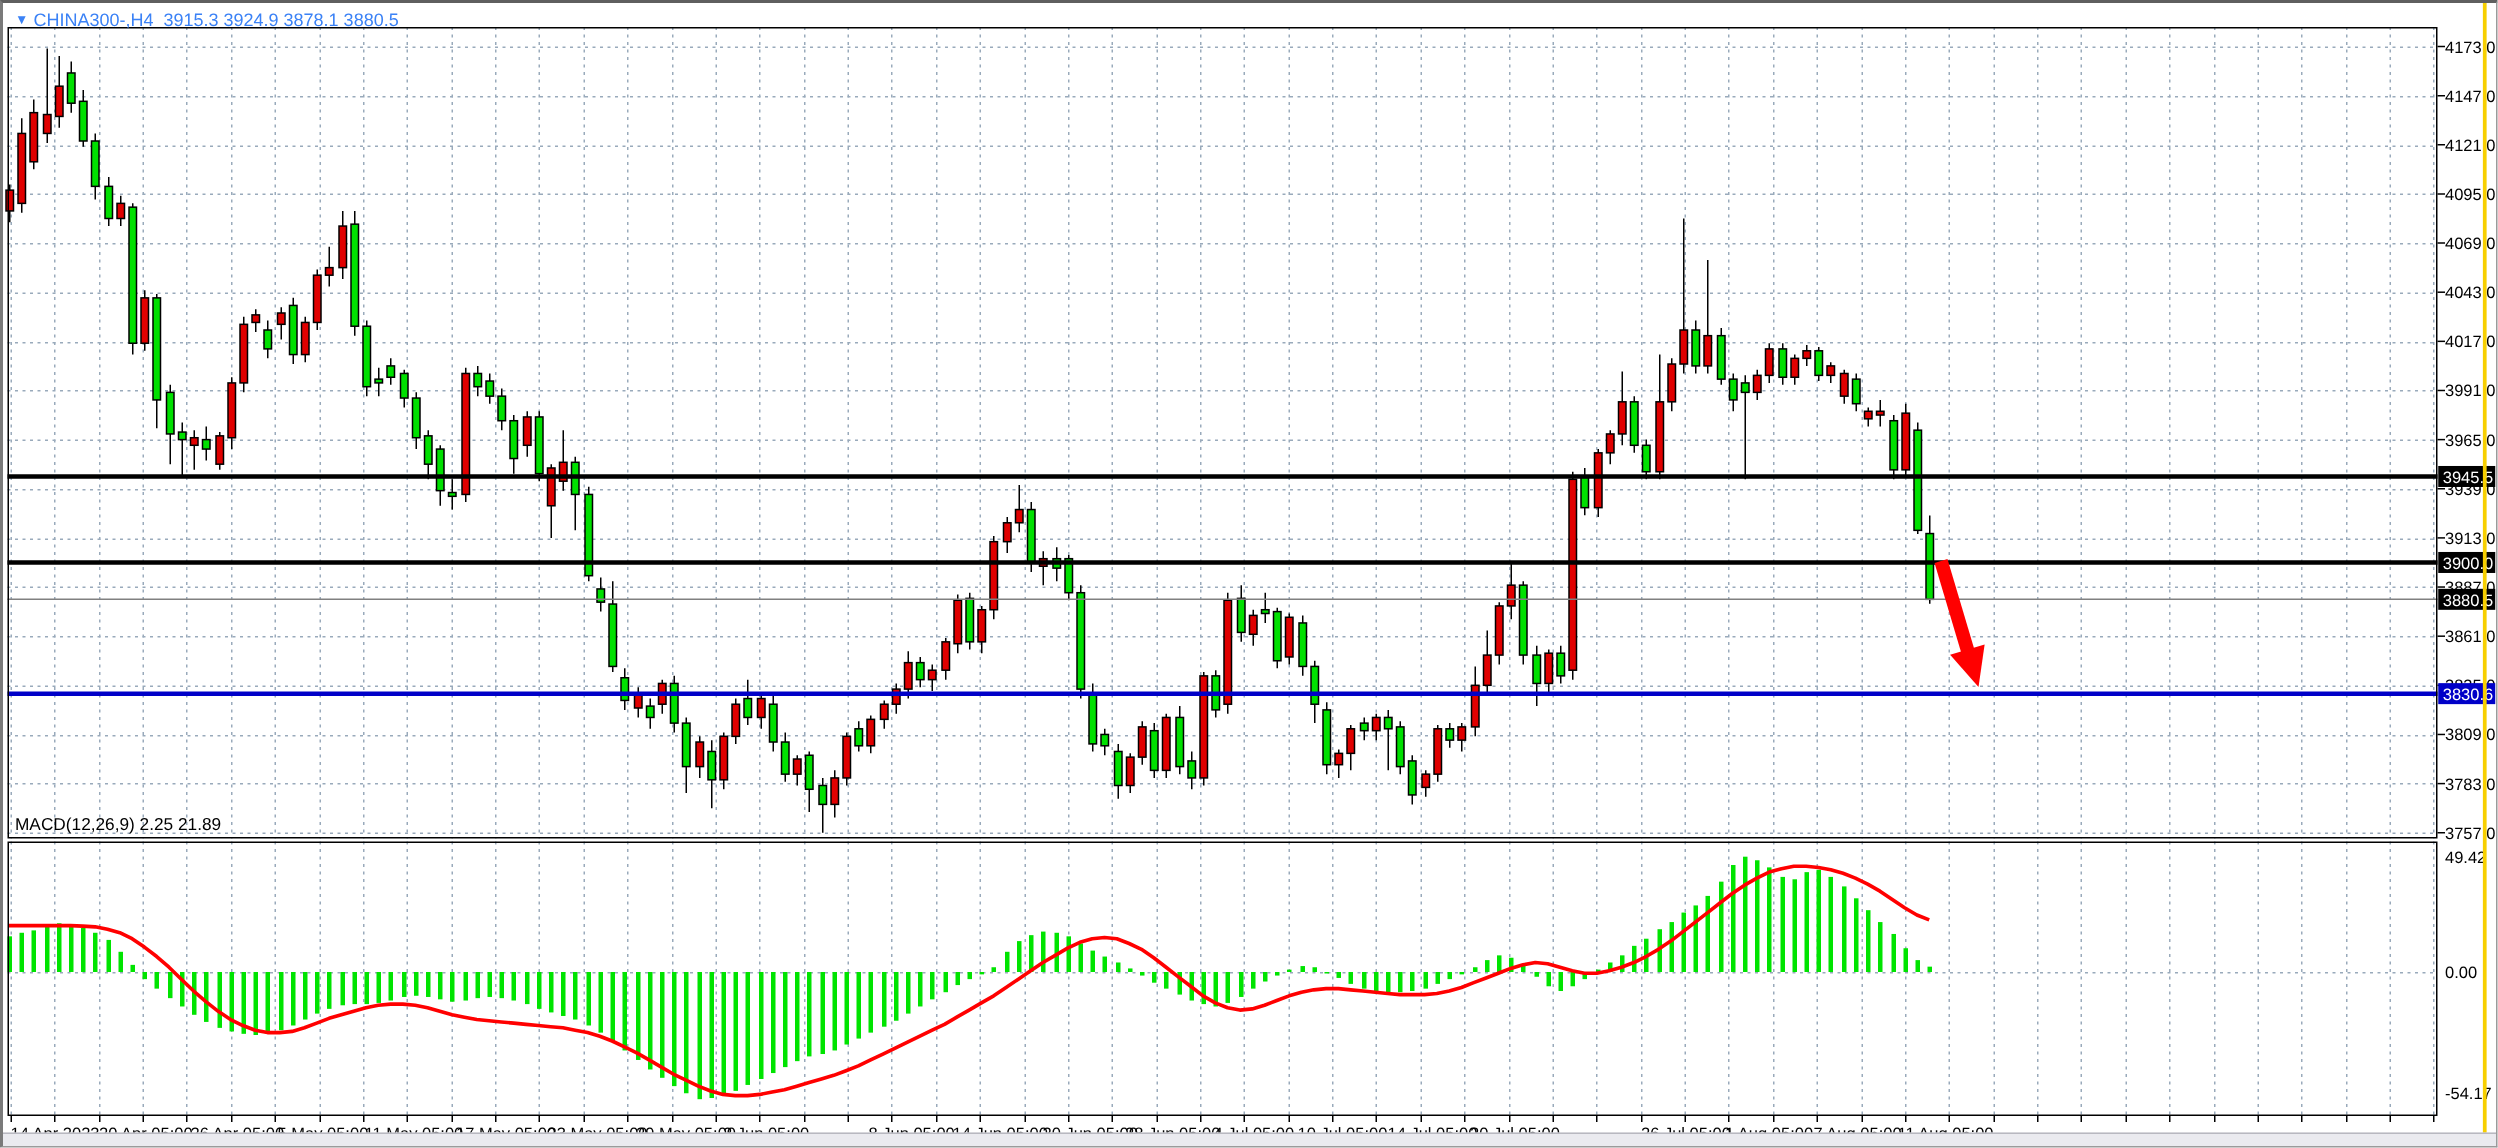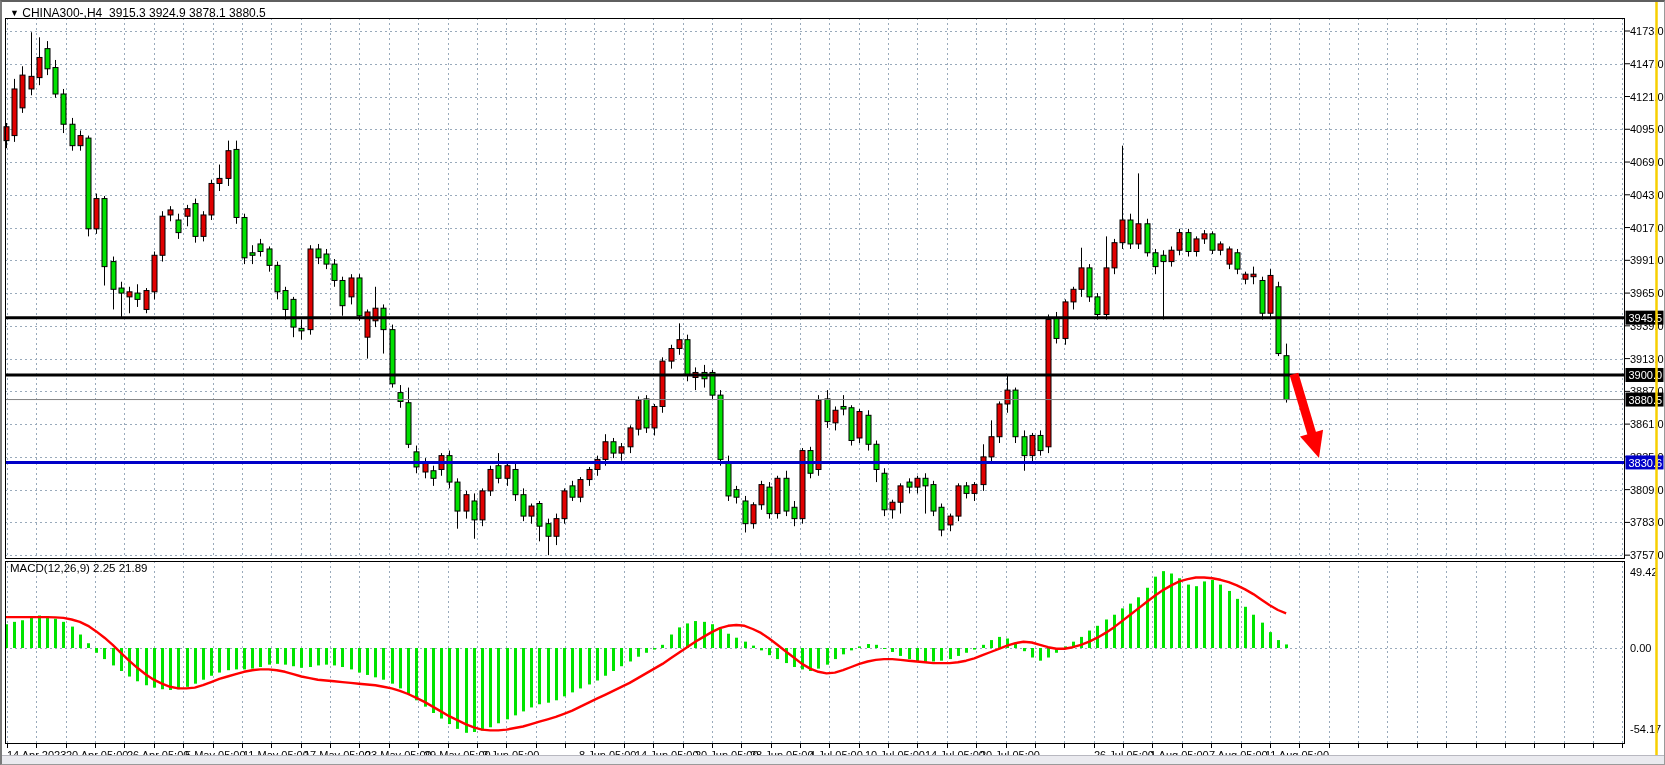--- a/index.html
+++ b/index.html
@@ -5,26 +5,26 @@
   html,body{margin:0;padding:0;background:#c0c0c0;}
   .screen{
     position:relative;width:1665px;height:765px;background:#ffffff;
     font-family:"Liberation Sans","DejaVu Sans",sans-serif;
     overflow:hidden;border-top:2px solid #5f5f5f;border-left:2px solid #7a7a7a;
     border-right:1px solid #9a9a9a;border-bottom:1px solid #9a9a9a;
     box-sizing:border-box;
   }
   svg{position:absolute;left:0;top:0;}
   .title-row{
-    position:absolute;left:8px;top:4px;height:14px;color:#000000;
+    position:absolute;left:8px;top:4px;height:14px;color:#3b82f6;
     font-size:12px;white-space:pre;z-index:30;
   }
   .title-row .tri{font-size:9px;vertical-align:1px;cursor:pointer;}
   .macd-label{
-    position:absolute;left:8px;top:560px;color:#000;font-size:11.5px;z-index:30;
+    position:absolute;left:8px;top:542px;color:#000;font-size:11.5px;z-index:30;
   }
   .bottom-strip{
     position:absolute;left:0;right:0;bottom:0;height:8px;background:#eaeaef;
     border-top:1px solid #b8b8c0;z-index:5;
   }
 </style>
 </head>
 <body>
 
 <div class="screen">

